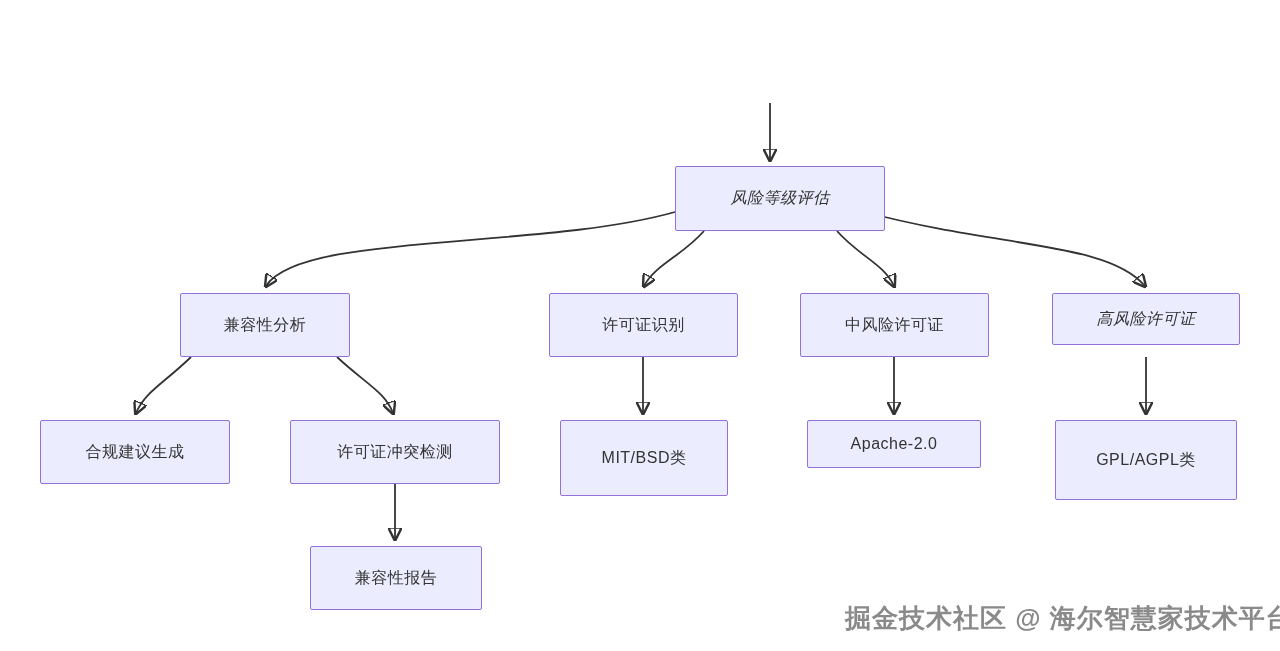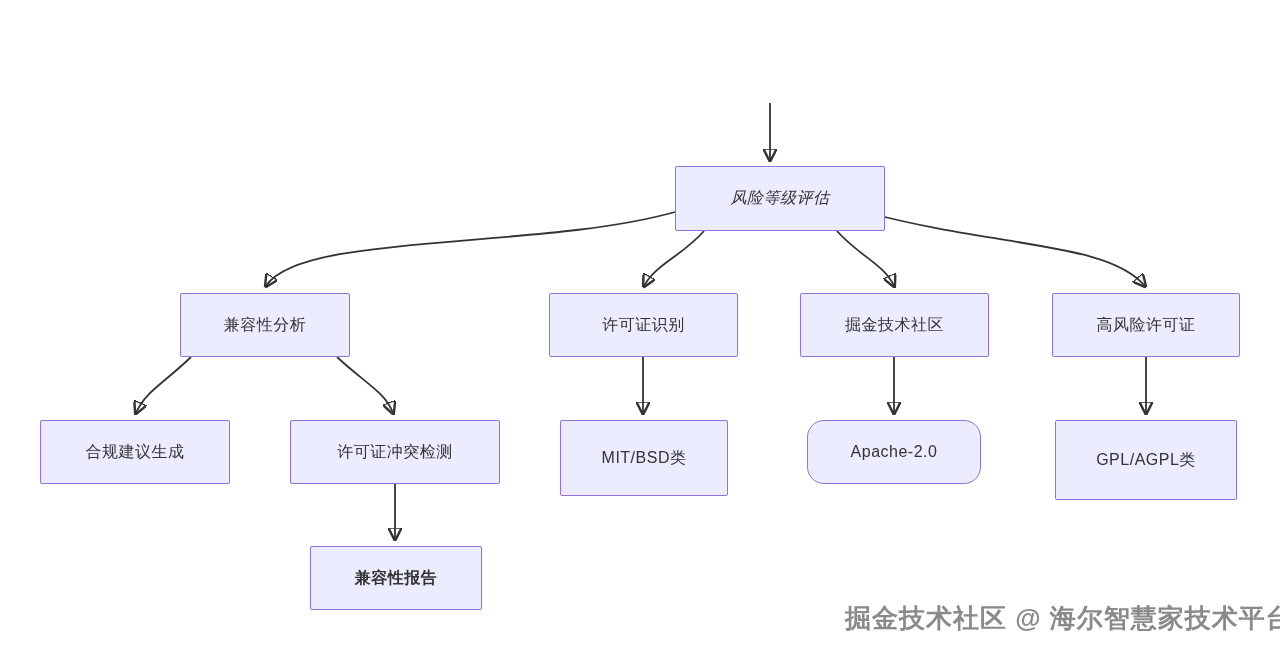--- a/index.html
+++ b/index.html
@@ -78,31 +78,31 @@
     <path d="M 395 484 L 395 539" marker-end="url(#arrowhead)"></path>
   </svg>
 
 
   <div class="node" style="left:675px; top:166px; width:210px; height:65px;font-style:italic;">风险等级评估</div>
 
   <div class="node" style="left:180px; top:293px; width:170px; height:64px;">兼容性分析</div>
 
   <div class="node" style="left:549px; top:293px; width:189px; height:64px;">许可证识别</div>
 
-  <div class="node" style="left:800px; top:293px; width:189px; height:64px;">掘金技术社区</div>
+  <div class="node" style="left:800px; top:293px; width:189px; height:64px;">中风险许可证</div>
 
-  <div class="node" style="left:1052px; top:293px; width:188px; height:64px;">高风险许可证</div>
+  <div class="node" style="left:1052px; top:293px; width:188px; height:52px;font-style:italic;">高风险许可证</div>
 
   <div class="node" style="left:40px; top:420px; width:190px; height:64px;">合规建议生成</div>
 
   <div class="node" style="left:290px; top:420px; width:210px; height:64px;">许可证冲突检测</div>
 
   <div class="node" style="left:560px; top:420px; width:168px; height:76px;">MIT/BSD类</div>
 
-  <div class="node" style="left:807px; top:420px; width:174px; height:64px;border-radius:17px;">Apache-2.0</div>
+  <div class="node" style="left:807px; top:420px; width:174px; height:48px;">Apache-2.0</div>
 
   <div class="node" style="left:1055px; top:420px; width:182px; height:80px;">GPL/AGPL类</div>
 
-  <div class="node" style="left:310px; top:546px; width:172px; height:64px;font-weight:bold;">兼容性报告</div>
+  <div class="node" style="left:310px; top:546px; width:172px; height:64px;">兼容性报告</div>
 
   <div class="watermark">掘金技术社区 @ 海尔智慧家技术平台</div>
 
 </div>
 
 </body></html>

